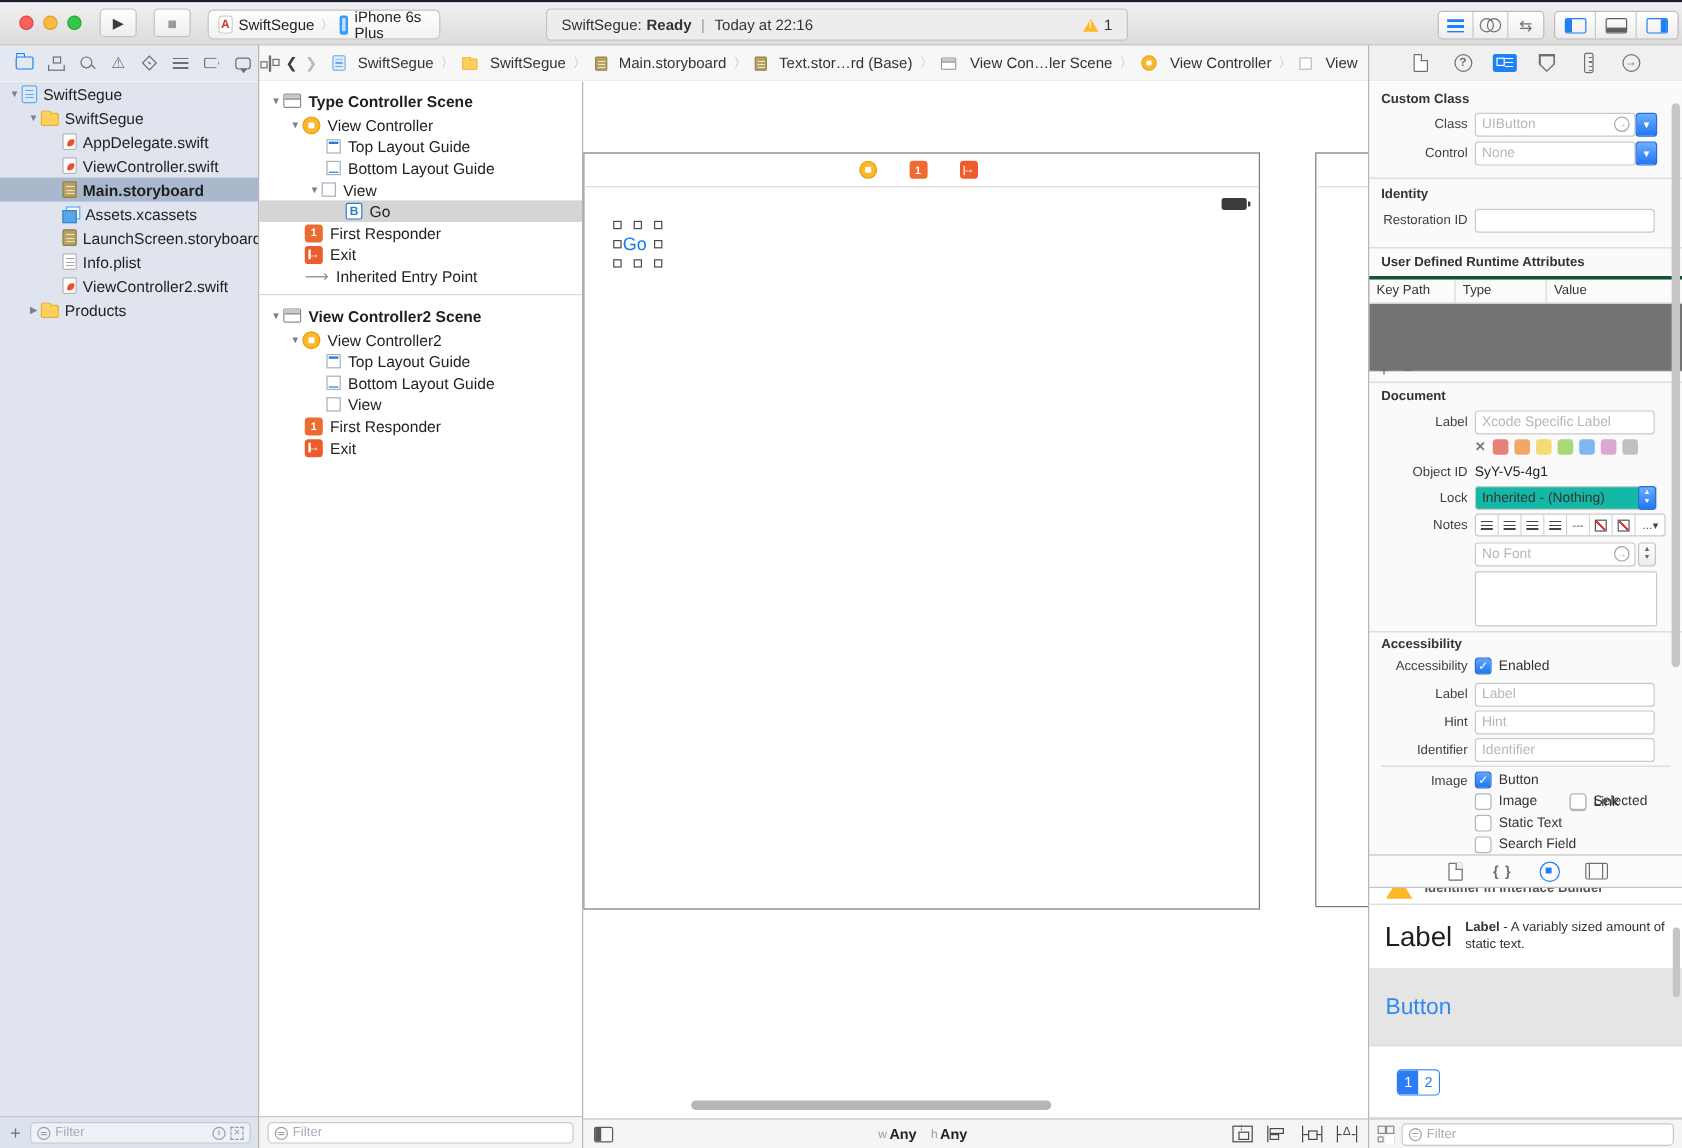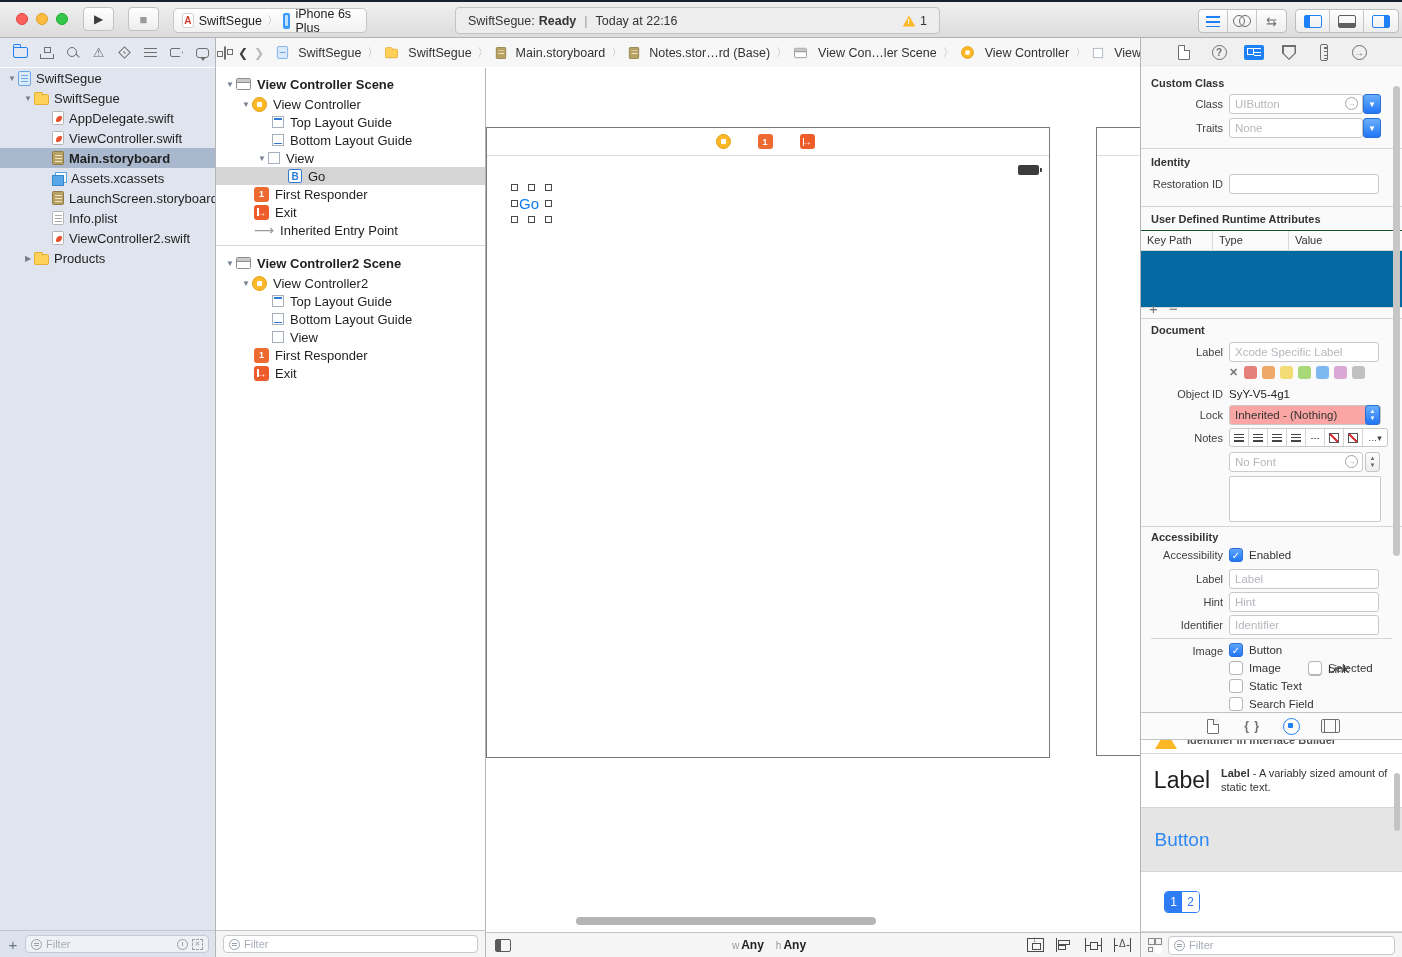--- a/index.html
+++ b/index.html
@@ -179,29 +179,29 @@
   #utilities { left:1141px; top:68px; width:261px; height:889px; background:#fafafa; overflow:hidden; }
   #insp { position:absolute; left:0; top:0; width:261px; height:644px; overflow:hidden; }
   .sec-title { position:absolute; left:10px; font-size:11px; font-weight:bold; color:#333; }
   .sec-sep { position:absolute; left:0; width:261px; height:1px; background:#d6d6d6; }
   .flabel { position:absolute; width:80px; text-align:right; font-size:11px; color:#404040; line-height:20px; }
   .fin { position:absolute; height:20px; background:#fff; border:1px solid #c9c9c9; border-radius:3px; font-size:11.5px; color:#333; padding:0 5px; font-family:"Liberation Sans",sans-serif; outline:none; }
   .fin::placeholder { color:#b4b7bd; }
   .dd-btn { position:absolute; width:18px; height:20px; background:linear-gradient(#6aaefe,#2176f5); border:1px solid #2b6fd4; border-radius:3px; color:#fff; font-size:8px; display:flex; align-items:center; justify-content:center; }
   .circ-arrow { position:absolute; width:13px; height:13px; border:1px solid #a0a6ad; border-radius:50%; color:#a0a6ad; font-size:8px; display:flex; align-items:center; justify-content:center; }
   .stepper { position:absolute; width:15px; height:20px; background:linear-gradient(#6aaefe,#2176f5); border:1px solid #2b6fd4; border-radius:3px; color:#fff; font-size:6px; display:flex; flex-direction:column; align-items:center; justify-content:center; line-height:1.1; }
-  .udra-table { position:absolute; left:0; width:261px; border-top:1px solid #14532d; border-bottom:1px solid #d9d9d9; background:#0369a1; }
+  .udra-table { position:absolute; left:0; width:261px; border-top:3px solid #14532d; border-bottom:1px solid #d9d9d9; background:#737373; }
   .udra-head { display:flex; height:20px; background:#fbfbfb; border-bottom:1px solid #d9d9d9; font-size:11px; color:#333; }
   .udra-head div { padding:3px 6px; border-right:1px solid #d9d9d9; }
   .udra-body { height:56px; }
   .pm { position:absolute; font-size:15px; color:#6f6f6f; }
   .swatches { position:absolute; display:flex; gap:5px; align-items:center; }
   .sw { width:13px; height:13px; border-radius:3px; }
   .sw-x { color:#7a7a7a; font-size:11px; font-weight:bold; margin-right:1px; }
-  .lockdd { position:absolute; height:20px; background:#fca5a5; border:1px solid #c9c9c9; border-radius:3px; font-size:11.5px; color:#333; padding:0 5px; line-height:18px; }
+  .lockdd { position:absolute; height:20px; background:#14b8a6; border:1px solid #c9c9c9; border-radius:3px; font-size:11.5px; color:#333; padding:0 5px; line-height:18px; }
   .notes-seg { position:absolute; display:flex; height:19px; border:1px solid #c9c9c9; border-radius:3px; background:#fff; overflow:hidden; }
   .nseg { width:19px; border-right:1px solid #d5d5d5; display:flex; align-items:center; justify-content:center; font-size:9px; color:#444; }
   .nseg:last-child { border-right:none; }
   .nalign { width:10px; height:8px; background:repeating-linear-gradient(#444 0 1.2px, transparent 1.2px 3.2px); }
   .nslash { width:10px; height:10px; border:1px solid #555; background:linear-gradient(45deg, transparent 42%, #d33 42% 58%, transparent 58%); }
   .textarea-box { position:absolute; background:#fff; border:1px solid #c9c9c9; border-radius:2px; }
   .cb { width:14px; height:14px; border-radius:3px; flex:none; display:flex; align-items:center; justify-content:center; font-size:10px; }
   .cb.on { background:linear-gradient(#5ea5fd,#2176f5); color:#fff; border:1px solid #2b6fd4; }
   .cb.off { background:#fff; border:1px solid #b6b6b6; }
   .cbrow { position:absolute; display:flex; align-items:center; gap:6px; font-size:11.5px; color:#333; }
@@ -339,21 +339,21 @@
           <span>SwiftSegue</span>
         </span>
       <span class="crumb-sep">〉</span>
       <span class="crumb">
           <span class="ficon sb-icon mini"></span>
           <span>Main.storyboard</span>
         </span>
       <span class="crumb-sep">〉</span>
       <span class="crumb">
           <span class="ficon sb-icon mini"></span>
-          <span>Notes.stor…rd (Base)</span>
+          <span>Text.stor…rd (Base)</span>
         </span>
       <span class="crumb-sep">〉</span>
       <span class="crumb">
           <span class="oicon scene-icon mini"></span>
           <span>View Con…ler Scene</span>
         </span>
       <span class="crumb-sep">〉</span>
       <span class="crumb">
           <span class="oicon vc-icon mini"></span>
           <span>View Controller</span>
@@ -441,21 +441,21 @@
       <input class="filter-input" placeholder="Filter" style="">
       <span class="clock-icon"></span>
       <span class="dashedbox-icon">✕</span>
     </span>
   </div>
 
   <div id="outline" class="abs">
     <div class="o-row hdr" style="padding-left:8px">
       <span class="disc">▼</span>
       <span class="oicon scene-icon"></span>
-      <span>View Controller Scene</span>
+      <span>Type Controller Scene</span>
     </div>
     <div class="o-row" style="padding-left:24px">
       <span class="disc">▼</span>
       <span class="oicon vc-icon"></span>
       <span>View Controller</span>
     </div>
     <div class="o-row" style="padding-left:56px">
       <span class="oicon tlg-icon"></span>
       <span>Top Layout Guide</span>
     </div>
@@ -565,21 +565,21 @@
     </span>
   </div>
 
   <div id="utilities" class="abs">
     <div id="insp">
       <div class="sec-title" style="top:9px">Custom Class</div>
       <div class="flabel" style="left:2px;top:26px">Class</div>
       <input class="fin" style="left: 88px; top: 26px; width: 134px; padding-right: 20px;" placeholder="UIButton">
       <span class="circ-arrow" style="left:204px;top:29px">→</span>
       <div class="dd-btn" style="left:222px;top:26px">▼</div>
-      <div class="flabel" style="left:2px;top:50px">Traits</div>
+      <div class="flabel" style="left:2px;top:50px">Control</div>
       <input class="fin" style="left: 88px; top: 50px; width: 134px;" placeholder="None">
       <div class="dd-btn" style="left:222px;top:50px">▼</div>
 
       <div class="sec-sep" style="top:80px"></div>
       <div class="sec-title" style="top:88px">Identity</div>
       <div class="flabel" style="left:2px;top:106px">Restoration ID</div>
       <input class="fin" style="left: 88px; top: 106px; width: 150px;">
 
       <div class="sec-sep" style="top:138px"></div>
       <div class="sec-title" style="top:145px">User Defined Runtime Attributes</div>

